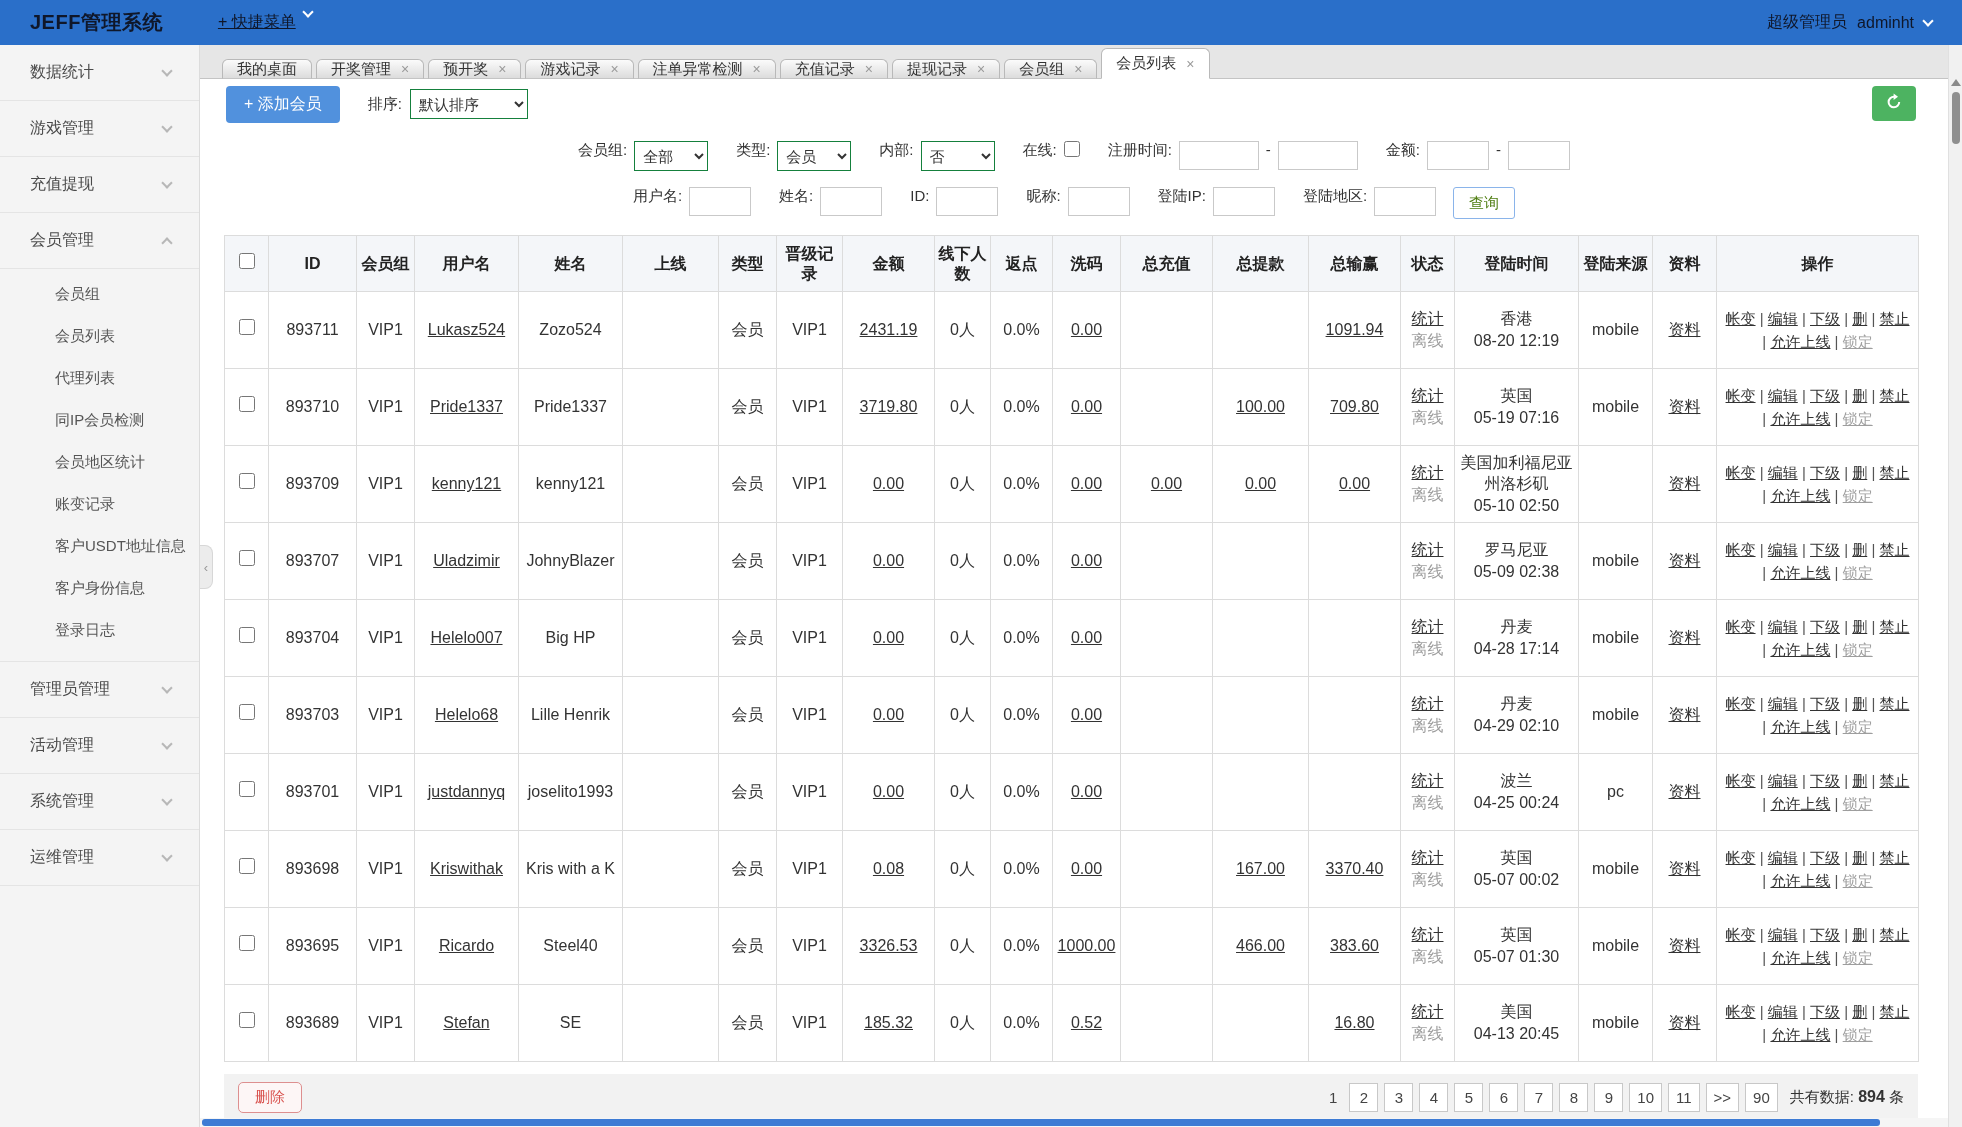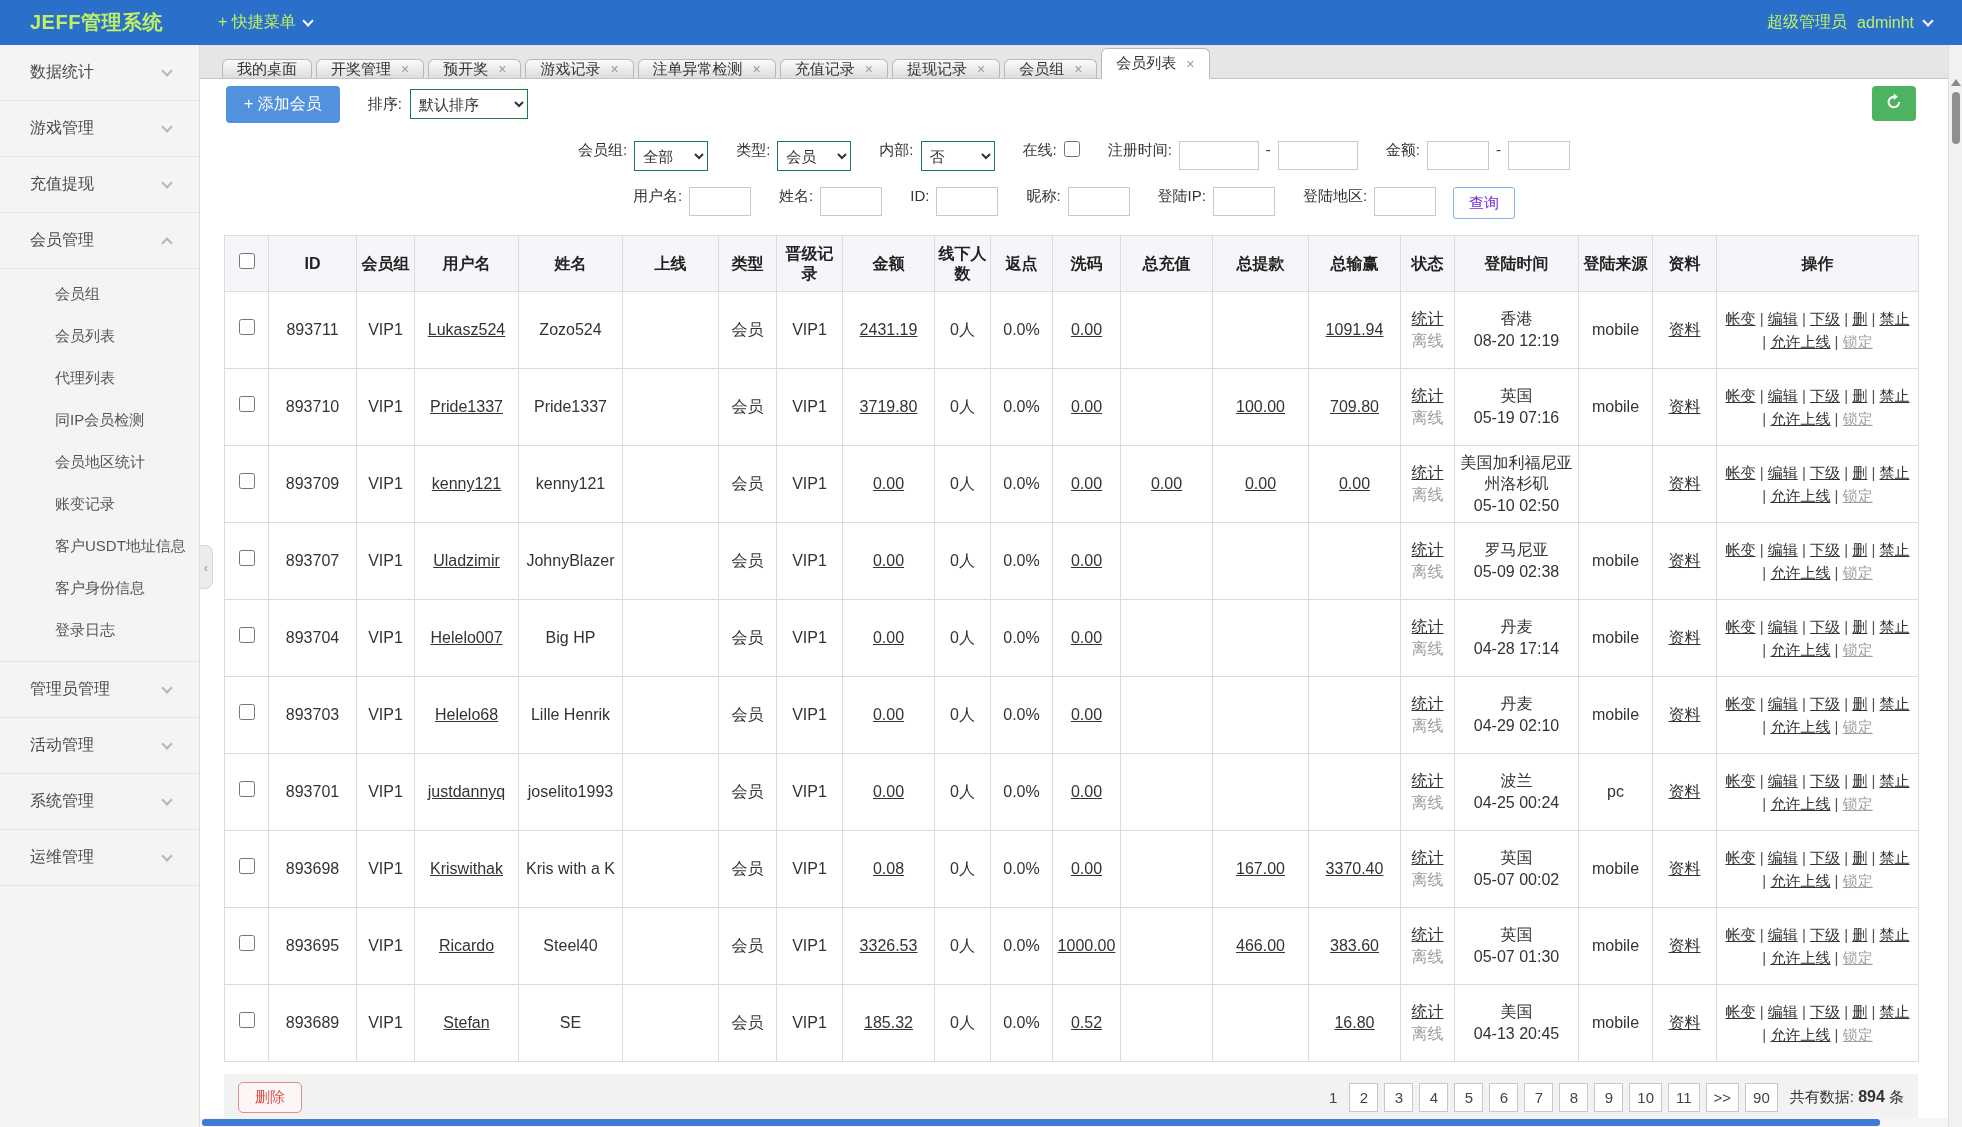--- a/index.html
+++ b/index.html
@@ -1,24 +1,24 @@
 <!DOCTYPE html>
 <html style="--navbar: #2a6fc9; --accent: #5191dd; --green: #4db361; --red: #d9534f;"><head>
 <meta charset="utf-8">
 <style>
   * { box-sizing: border-box; margin: 0; padding: 0; }
   html,body { width:1962px; height:1127px; overflow:hidden; }
   body { font-family:"Liberation Sans","DejaVu Sans",sans-serif; font-size:16px; color:#333; background:#fff; position:relative; }
 
   
   .navbar { position:absolute; top:0; left:0; right:0; height:45px; background:var(--navbar,#2a6fc9);
-            color:#bef264; display:flex; align-items:center; justify-content:space-between; padding:0 30px; z-index:30; }
+            color:#0f172a; display:flex; align-items:center; justify-content:space-between; padding:0 30px; z-index:30; }
   .nav-left { display:flex; align-items:center; gap:55px; }
   .app-title { font-size:20px; font-weight:600; letter-spacing:.5px; }
-  .quick-menu { display:flex; align-items:center; gap:8px; font-size:16px; cursor:pointer; }
+  .quick-menu { display:flex; align-items:flex-start; gap:8px; font-size:16px; cursor:pointer;text-decoration:underline; }
   .nav-right { display:flex; align-items:center; gap:10px; font-size:16px; cursor:pointer; }
   .chev { width:8px; height:8px; border-right:2px solid #b7b7b7; border-bottom:2px solid #b7b7b7;
           transform:rotate(45deg); display:inline-block; margin-top:-4px; }
   .chev.up { transform:rotate(-135deg); margin-top:4px; }
   .chev.white { border-color:#fff; }
 
   
   .sidebar { position:absolute; top:45px; left:0; bottom:0; width:200px; background:#f4f4f4; border-right:1px solid #dcdcdc; z-index:10; }
   .sb-group { height:56px; display:flex; align-items:center; justify-content:space-between;
               padding:0 28px 0 30px; border-bottom:1px solid #e4e4e4; color:#4a4a4a; cursor:pointer; font-size:16px; }
@@ -48,21 +48,21 @@
                  border:none; border-radius:4px; display:flex; align-items:center; justify-content:center; cursor:pointer; }
 
   
   .filter-row { display:flex; justify-content:center; align-items:flex-start; gap:7px; font-size:15px; color:#333; }
   .filter-row.r1 { margin-top:12px; }
   .filter-row.r2 { margin-top:16px; }
   .filter-row input[type=text] { height:29px; border:1px solid #c9c9c9; width:80px; font-size:14px; padding:0 4px; font-family:inherit; }
   .filter-row input.small { width:62px; }
   .filter-row .gap { width:14px; }
   .sel-s { width:74px; }
-  .btn-search { height:32px; padding:0 15px; background:#fff; border:1px solid #8ab4ea; color:#6d28d9;
+  .btn-search { height:32px; padding:0 15px; background:#fff; border:1px solid #8ab4ea; color:#4d7c0f;
                 border-radius:3px; font-size:15px; cursor:pointer; margin-left:10px; font-family:inherit; }
   input[type=checkbox] { width:16px; height:16px; }
 
   
   table { border-collapse:collapse; table-layout:fixed; margin:16px 0 0 24px; width:1694px; }
   th, td { border:1px solid #dcdcdc; text-align:center; vertical-align:middle; padding:4px 3px; word-wrap:break-word; }
   th { background:#f4f6f9; font-weight:bold; font-size:16px; height:56px; line-height:1.25; color:#222; }
   td { height:77px; font-size:16px; line-height:1.35; background:#fff; }
   .lnk { color:#333; text-decoration:underline; cursor:pointer; }
   .muted { color:#9e9e9e; }

